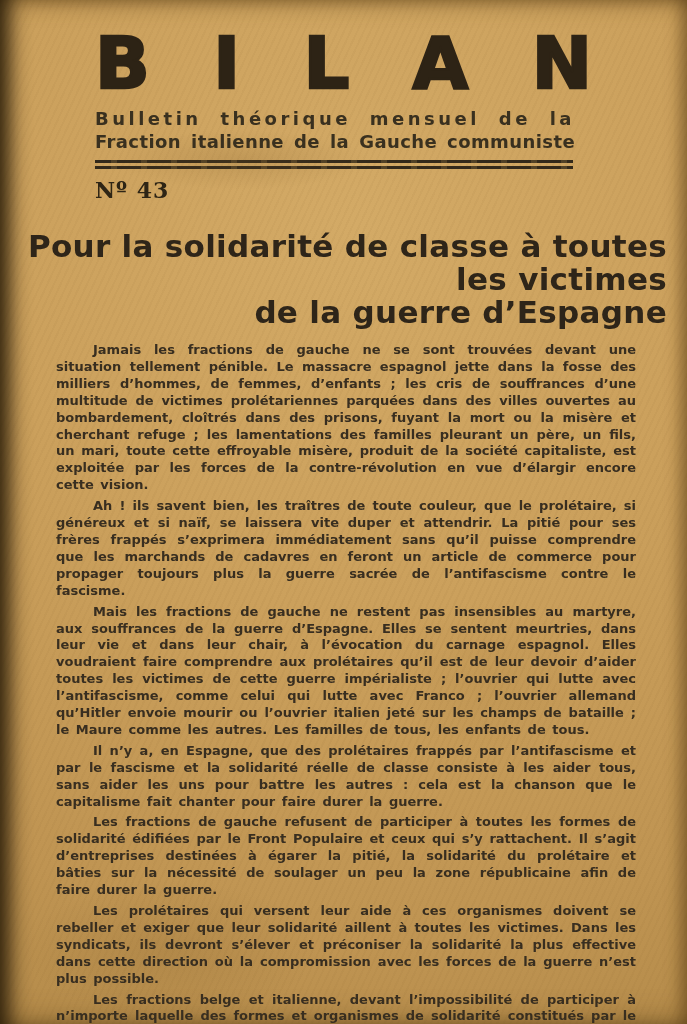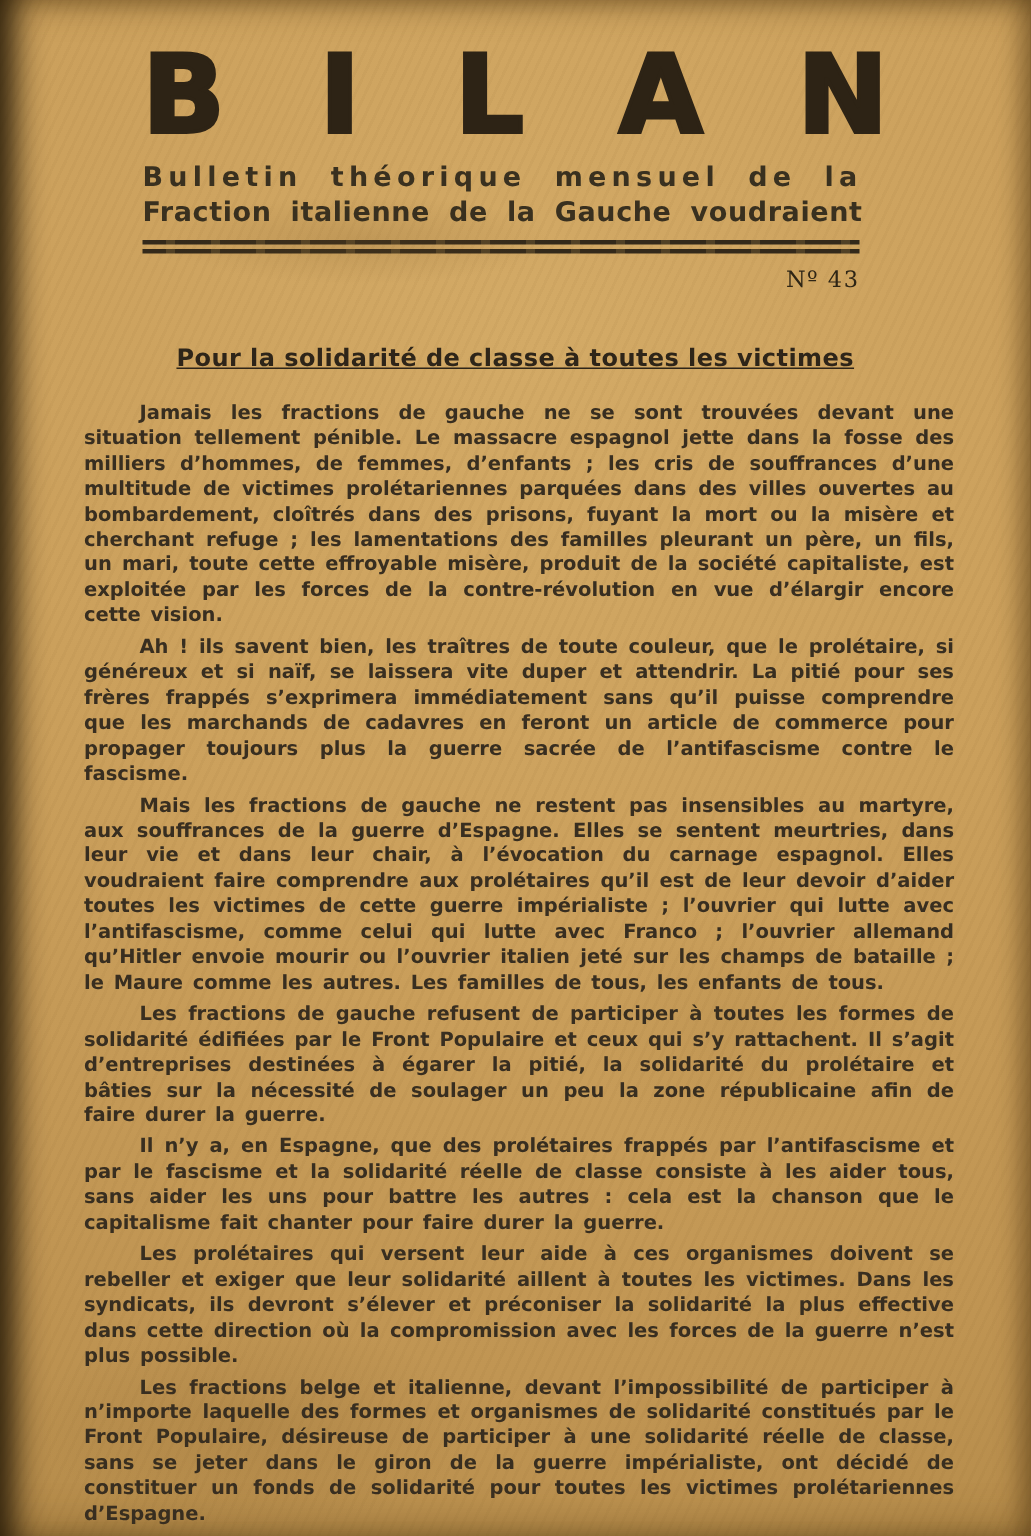--- a/index.html
+++ b/index.html
@@ -71,38 +71,36 @@
   .subtitle-2 { letter-spacing: 0.4px; }
   .double-rule { margin-top: 7px; width: 478px; }
   .rule-bar {
     height: 3px;
     background: repeating-linear-gradient(90deg, #33291a 0 16px, #514126 16px 22px, #33291a 22px 30px);
   }
   .rule-bar + .rule-bar { margin-top: 3px; }
   .issue {
     margin-top: 8px;
     width: 478px;
-    text-align: right;
     font-family: "DejaVu Serif", "Liberation Serif", serif;
-    font-size: 15px;
-    font-weight: 400;
+    font-size: 22px;
+    font-weight: 700;
     letter-spacing: 1px;
     color: #2e2515;
   }
 
   .article-title {
     margin: 27px 20px 0 20px;
-    text-align: center;
-    font-size: 16px;
+    text-align: right;
+    font-size: 31px;
     line-height: 33px;
     font-weight: 700;
     letter-spacing: 0.3px;
     color: #2e2519;
     filter: blur(0.2px);
-    text-decoration: underline;
   }
   .article-body {
     margin: 13px 47px 0 52px;
     width: 588px;
     font-size: 13px;
     line-height: 16.9px;
     font-weight: 700;
     color: #382e20;
     filter: blur(0.2px);
   }
@@ -124,36 +122,37 @@
 
   <header class="masthead">
     <h1 class="masthead-title">
       <span>B</span>
       <span>I</span>
       <span>L</span>
       <span>A</span>
       <span>N</span>
     </h1>
     <p class="subtitle subtitle-1">Bulletin théorique mensuel de la</p>
-    <p class="subtitle subtitle-2">Fraction italienne de la Gauche voudraient</p>
+    <p class="subtitle subtitle-2">Fraction italienne de la Gauche communiste</p>
     <div class="double-rule">
       <div class="rule-bar"></div>
       <div class="rule-bar"></div>
     </div>
     <div class="issue">Nº 43</div>
   </header>
 
   <main>
     <h2 class="article-title">
       <span>Pour la solidarité de classe à toutes les victimes</span><br>
+      <span>de la guerre d’Espagne</span>
     </h2>
     <div class="article-body">
         <p>Jamais les fractions de gauche ne se sont trouvées devant une situation tellement pénible. Le massacre espagnol jette dans la fosse des milliers d’hommes, de femmes, d’enfants&nbsp;; les cris de souffrances d’une multitude de victimes prolétariennes parquées dans des villes ouvertes au bombardement, cloîtrés dans des prisons, fuyant la mort ou la misère et cherchant refuge&nbsp;; les lamentations des familles pleurant un père, un fils, un mari, toute cette effroyable misère, produit de la société capitaliste, est exploitée par les forces de la contre-révolution en vue d’élargir encore cette vision.</p>
         <p>Ah&nbsp;! ils savent bien, les traîtres de toute couleur, que le prolétaire, si généreux et si naïf, se laissera vite duper et attendrir. La pitié pour ses frères frappés s’exprimera immédiatement sans qu’il puisse comprendre que les marchands de cadavres en feront un article de commerce pour propager toujours plus la guerre sacrée de l’antifascisme contre le fascisme.</p>
         <p>Mais les fractions de gauche ne restent pas insensibles au martyre, aux souffrances de la guerre d’Espagne. Elles se sentent meurtries, dans leur vie et dans leur chair, à l’évocation du carnage espagnol. Elles voudraient faire comprendre aux prolétaires qu’il est de leur devoir d’aider toutes les victimes de cette guerre impérialiste&nbsp;; l’ouvrier qui lutte avec l’antifascisme, comme celui qui lutte avec Franco&nbsp;; l’ouvrier allemand qu’Hitler envoie mourir ou l’ouvrier italien jeté sur les champs de bataille&nbsp;; le Maure comme les autres. Les familles de tous, les enfants de tous.</p>
+        <p>Il n’y a, en Espagne, que des prolétaires frappés par l’antifascisme et par le fascisme et la solidarité réelle de classe consiste à les aider tous, sans aider les uns pour battre les autres&nbsp;: cela est la chanson que le capitalisme fait chanter pour faire durer la guerre.</p>
         <p>Les fractions de gauche refusent de participer à toutes les formes de solidarité édifiées par le Front Populaire et ceux qui s’y rattachent. Il s’agit d’entreprises destinées à égarer la pitié, la solidarité du prolétaire et bâties sur la nécessité de soulager un peu la zone républicaine afin de faire durer la guerre.</p>
-        <p>Il n’y a, en Espagne, que des prolétaires frappés par l’antifascisme et par le fascisme et la solidarité réelle de classe consiste à les aider tous, sans aider les uns pour battre les autres&nbsp;: cela est la chanson que le capitalisme fait chanter pour faire durer la guerre.</p>
         <p>Les prolétaires qui versent leur aide à ces organismes doivent se rebeller et exiger que leur solidarité aillent à toutes les victimes. Dans les syndicats, ils devront s’élever et préconiser la solidarité la plus effective dans cette direction où la compromission avec les forces de la guerre n’est plus possible.</p>
         <p>Les fractions belge et italienne, devant l’impossibilité de participer à n’importe laquelle des formes et organismes de solidarité constitués par le Front Populaire, désireuse de participer à une solidarité réelle de classe, sans se jeter dans le giron de la guerre impérialiste, ont décidé de constituer un fonds de solidarité pour toutes les victimes prolétariennes d’Espagne.</p>
       </div>
   </main>
 
 </div>
 
 </body></html>

